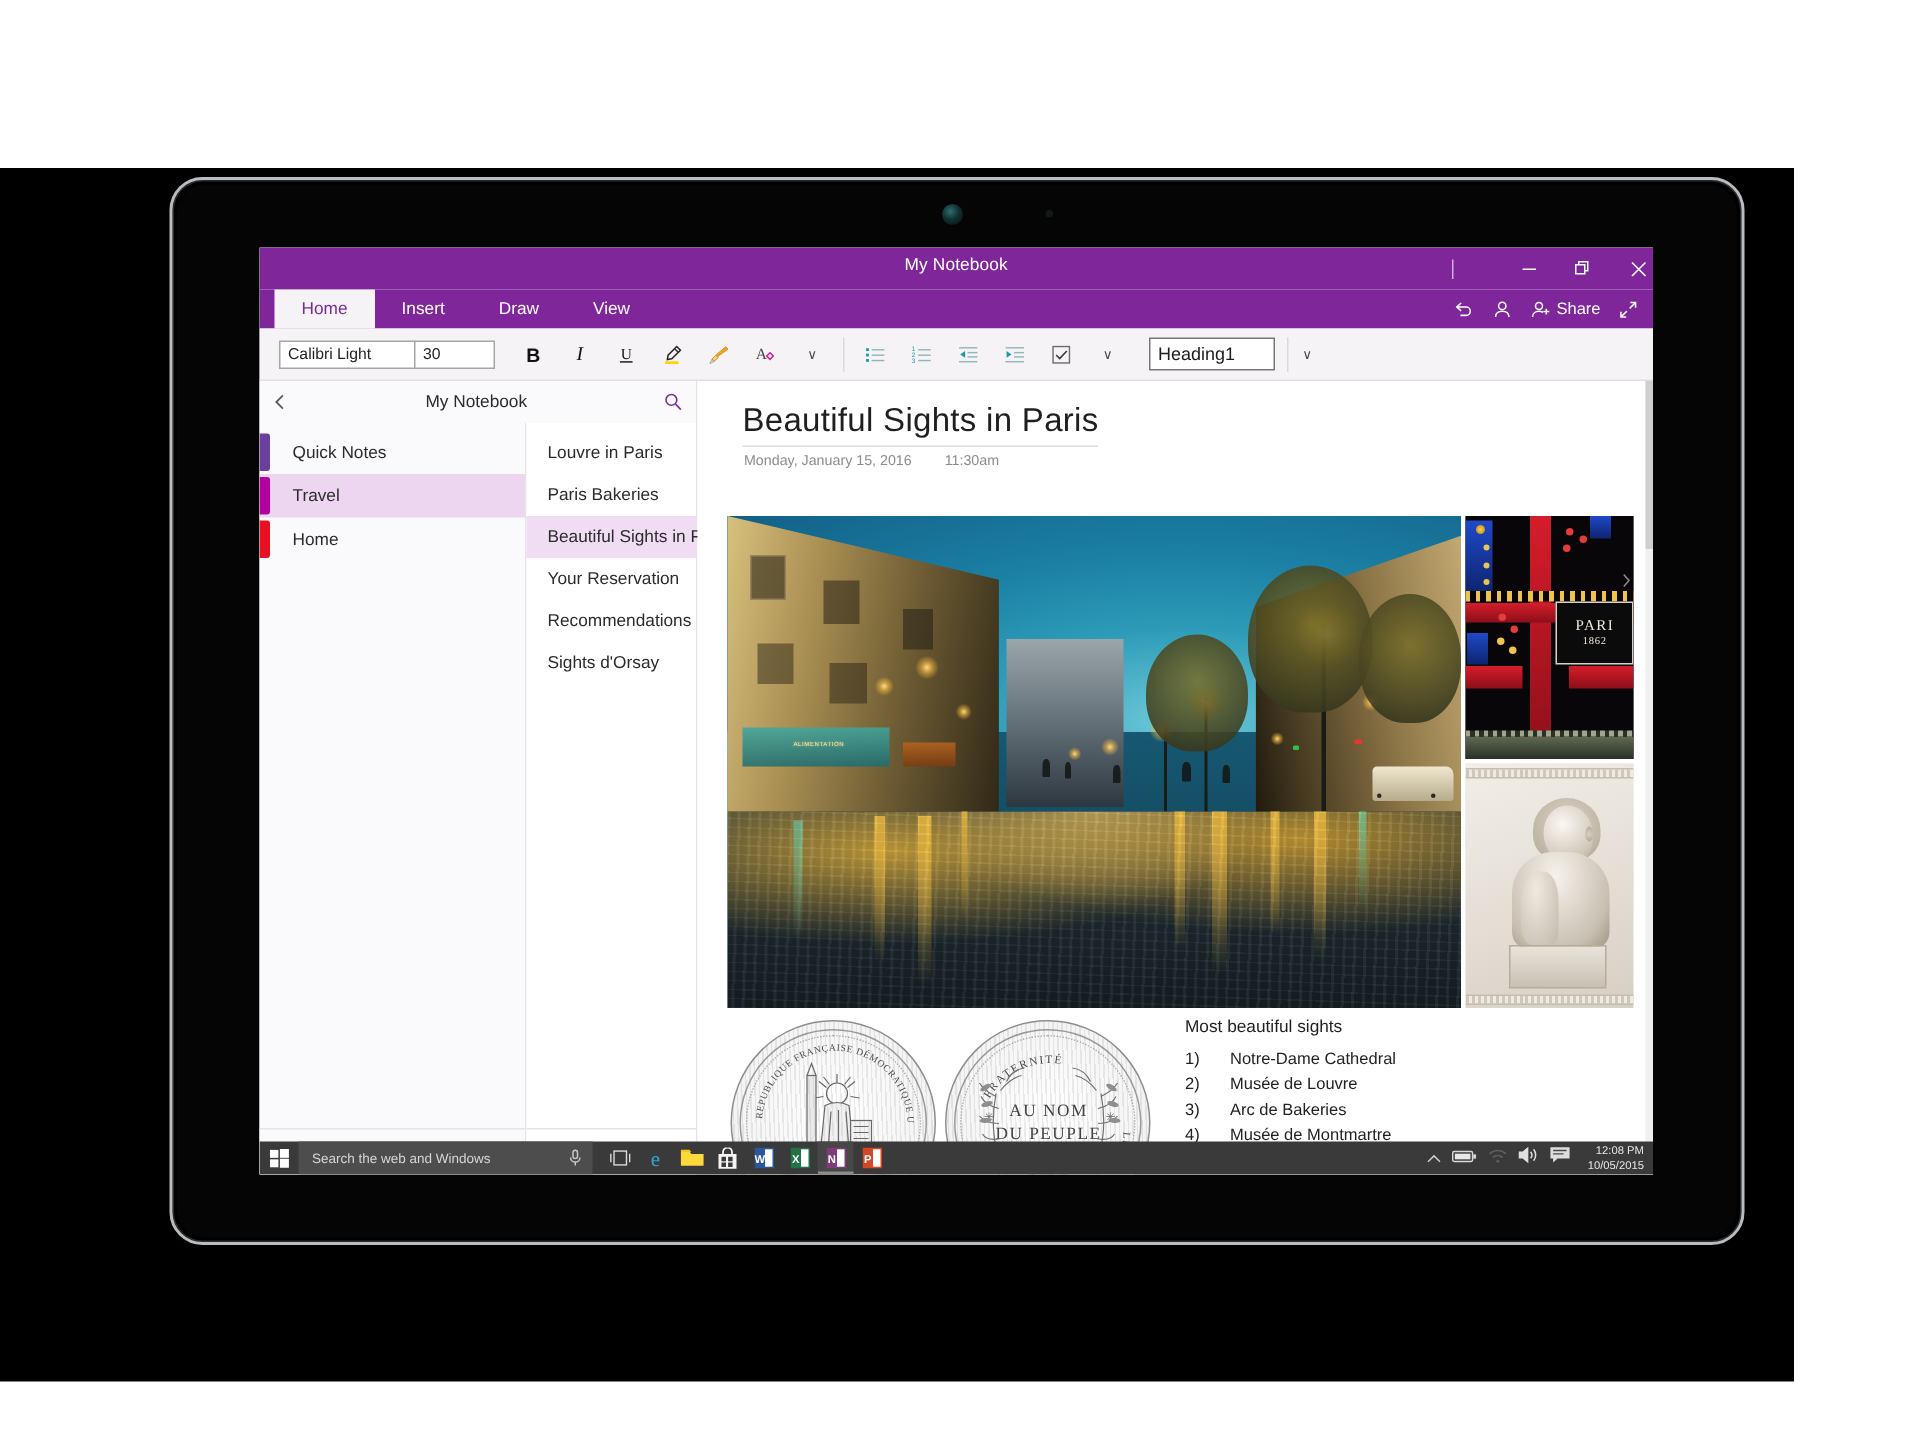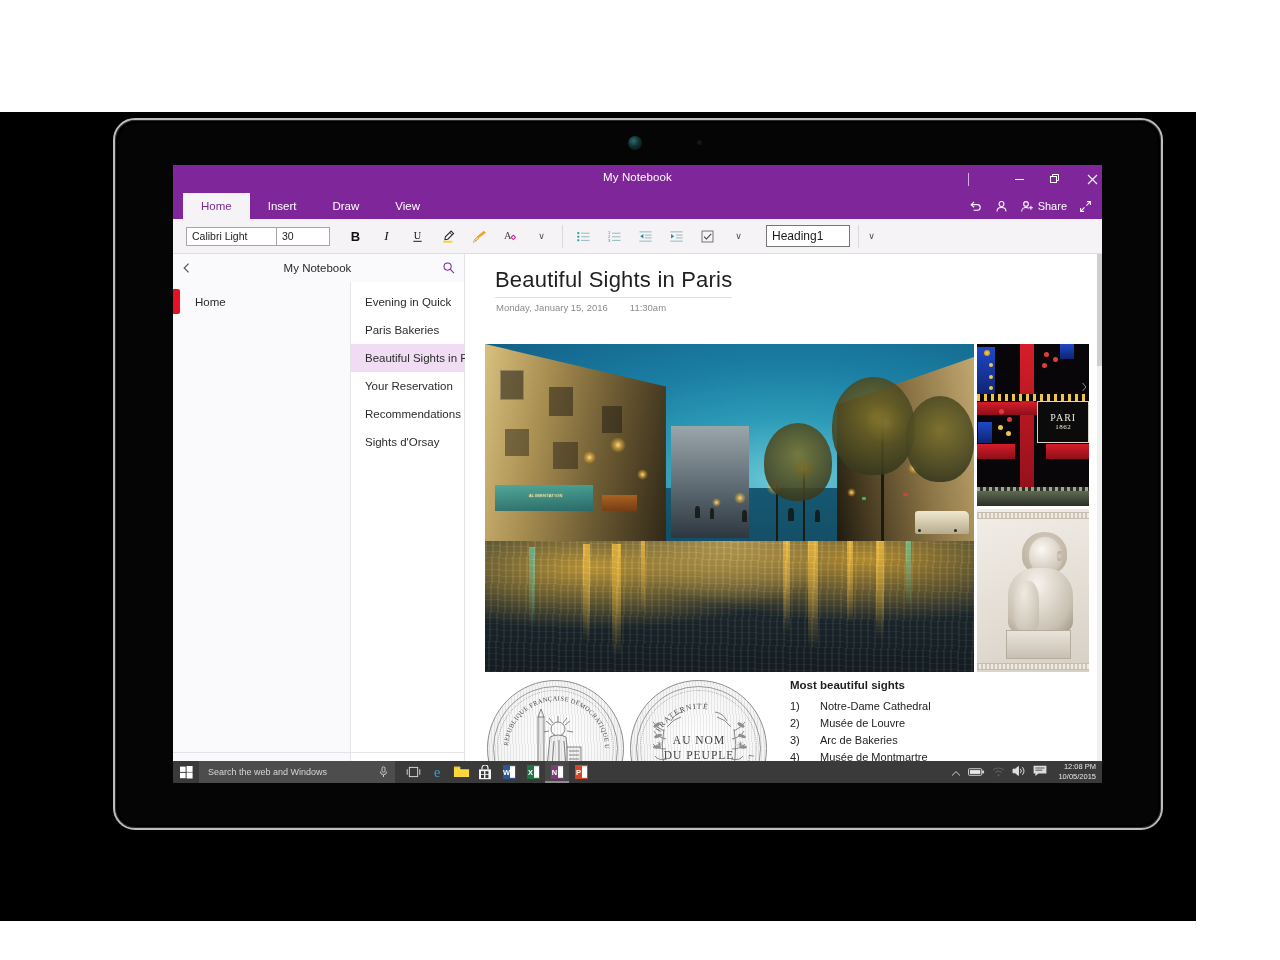--- a/index.html
+++ b/index.html
@@ -290,21 +290,21 @@
     border:1px solid #8d8d8d; overflow:hidden;
   }
   .coin .rim { position:absolute; left:5px; top:5px; right:5px; bottom:5px; border-radius:50%; border:1px solid #9a9a9a; }
   .coin .rim2 { position:absolute; left:9px; top:9px; right:9px; bottom:9px; border-radius:50%; border:1px dotted #b0b0b0; }
   .coin svg { position:absolute; left:0; top:0; }
   .coin-lines { position:absolute; left:0; top:0; width:100%; height:100%;
     background: repeating-linear-gradient(88deg, rgba(120,120,120,.14) 0 1px, rgba(255,255,255,0) 1px 3px); }
 
   
   #sights { position:absolute; left:325px; top:425px; }
-  #sights h4 { font-size:11.5px; font-weight:bold; color:#1f1f1f; margin-bottom:7px; }
+  #sights h4 { font-size:11.5px; font-weight:normal; color:#1f1f1f; margin-bottom:7px; }
   #sights ol { list-style:none; }
   #sights li { display:flex; font-size:11px; color:#222; line-height:17px; }
   #sights li .num { width:30px; }
 
   
   #canvas-sb {
     position:absolute; right:0; top:0; width:5px; bottom:0; background:#f0f0f0;
   }
   #canvas-sb .thumb { position:absolute; left:0; top:0; width:5px; height:112px; background:#cfcfcf; }
   #canvas-arrow { position:absolute; right:14px; top:128px; color:#7d7d7d; font-size:9px; }
@@ -496,33 +496,41 @@
         <svg width="14" height="14" viewBox="0 0 16 16" fill="none" stroke="#80269b" stroke-width="1.2">
           <circle cx="6.4" cy="6.4" r="4.1"></circle>
             <path d="M9.6 9.6l4 4.2"></path>
         </svg>
       </div>
     </div>
 
     <div id="sections">
       <div style="height:5px"></div>
       <div class="section-row">
+        <span class="swatch" style="background:#6b3fa0"></span>
+        <span>Quick Notes</span>
+      </div>
+      <div class="section-row selected">
+        <span class="swatch" style="background:#b4009e"></span>
+        <span>Travel</span>
+      </div>
+      <div class="section-row">
         <span class="swatch" style="background:#e81123"></span>
         <span>Home</span>
       </div>
       <div id="add-section">
         <span class="plus">+</span>
         <span>Section</span>
       </div>
     </div>
 
     <div id="pages">
       <div style="height:6px"></div>
       <div class="page-row">
-          <span>Evening in Quick</span>
+          <span>Louvre in Paris</span>
         </div>
       <div class="page-row">
           <span>Paris Bakeries</span>
         </div>
       <div class="page-row selected">
           <span>Beautiful Sights in Paris</span>
         </div>
       <div class="page-row">
           <span>Your Reservation</span>
         </div>

